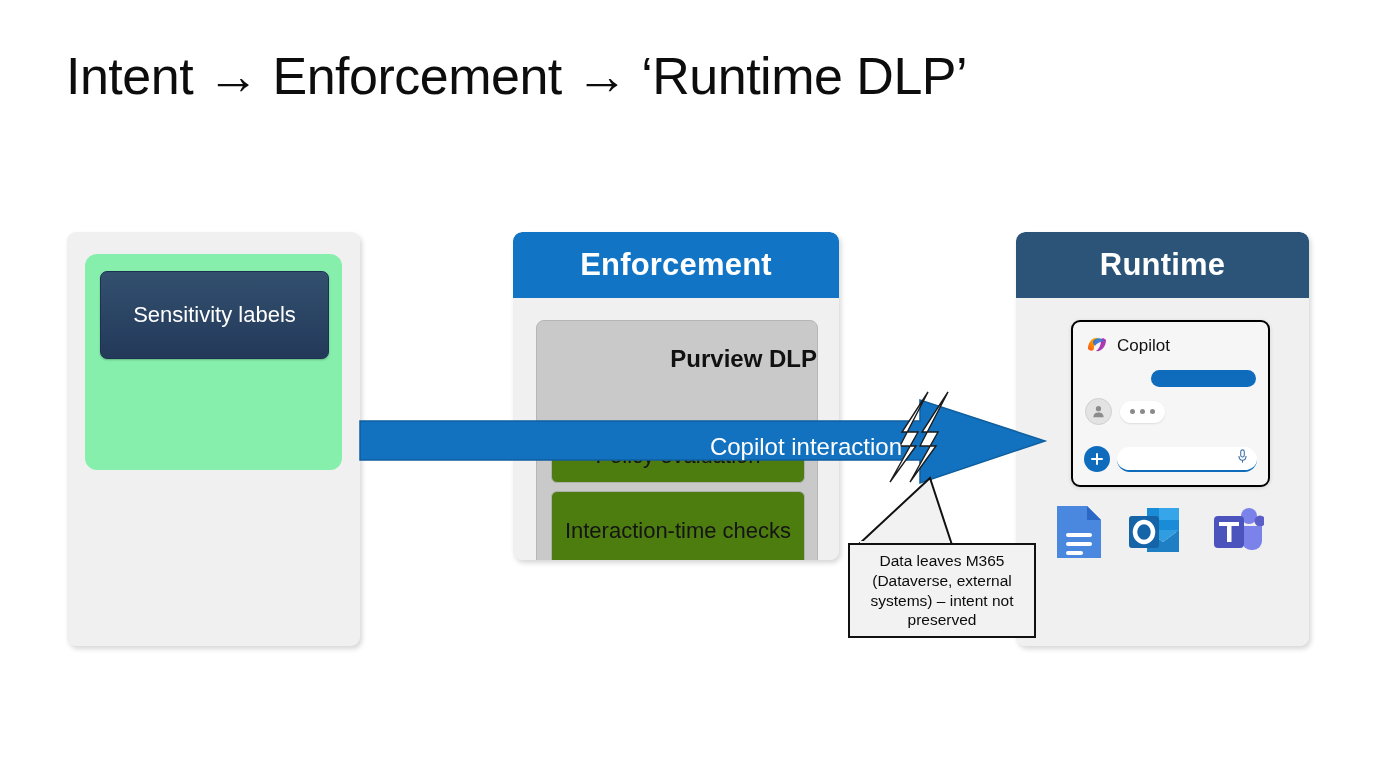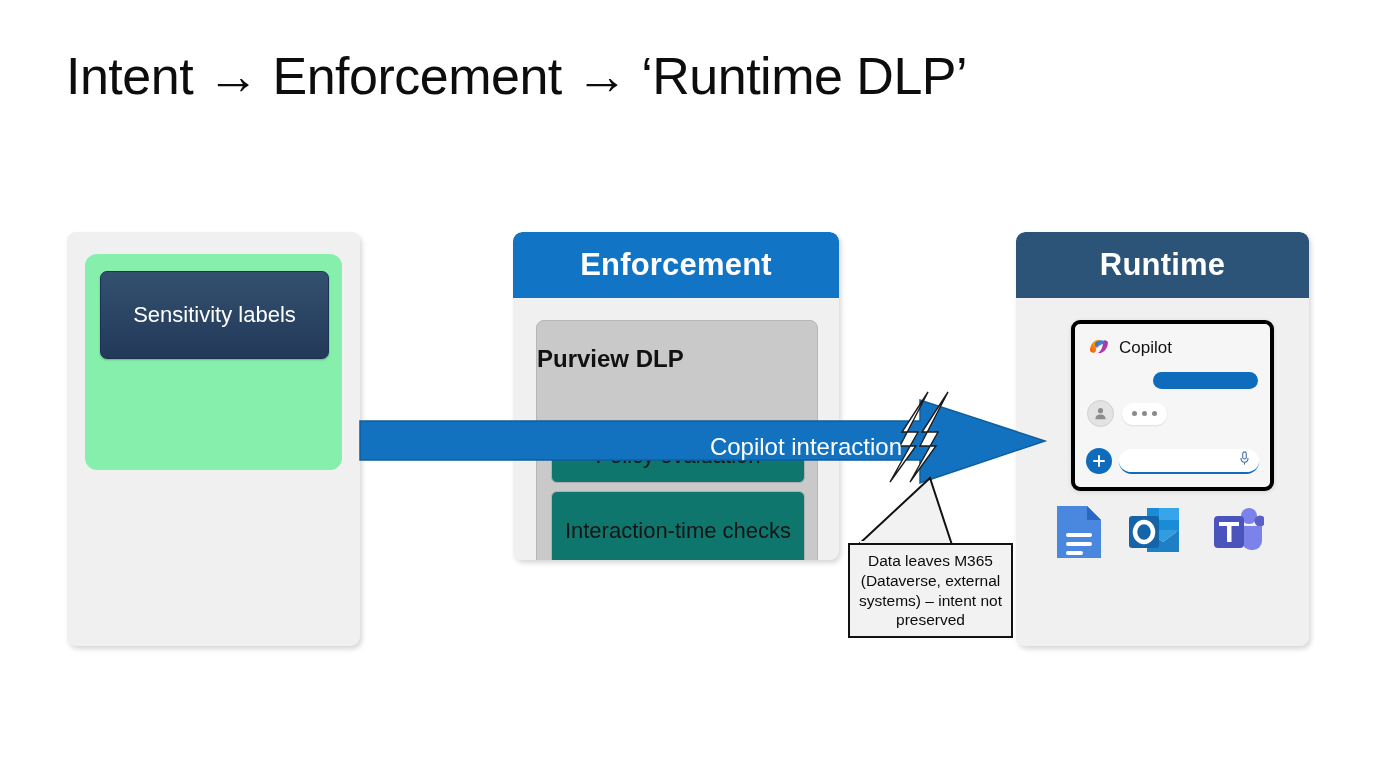--- a/index.html
+++ b/index.html
@@ -98,30 +98,30 @@
     height: 280px;
     background: #c9c9c9;
     border: 1px solid #b6b6b6;
     border-radius: 8px;
   }
   .enf-title {
     position: absolute;
     left: 0;
     top: 24px;
     width: 100%;
-    text-align: left;
+    text-align: right;
     font-size: 24px;
     font-weight: bold;
     color: #111111;
   }
   .grey-card {
     position: absolute;
     left: 14px;
     width: 252px;
-    background: #0f766e;
+    background: #4d7c0f;
     border: 1px solid #b0b0b0;
     border-radius: 6px;
     display: flex;
     align-items: center;
     justify-content: center;
     text-align: center;
     font-size: 22px;
     color: #141414;
     line-height: 1.2;
   }
@@ -129,21 +129,21 @@
   #card-checks   { top: 170px; height: 78px; }
 
   
   .copilot-card {
     position: absolute;
     left: 55px;
     top: 22px;
     width: 195px;
     height: 163px;
     background: #f6f6f6;
-    border: 4px solid #000000;
+    border: 2px solid #000000;
     border-radius: 9px;
     box-shadow: 0 1px 4px rgba(0,0,0,0.12);
   }
   .copilot-head {
     position: absolute;
     left: 12px;
     top: 10px;
     display: flex;
     align-items: center;
     gap: 8px;
@@ -246,21 +246,21 @@
     left: 0; top: 0;
     width: 1376px; height: 768px;
     pointer-events: none;
   }
 
   
   .callout {
     position: absolute;
     left: 848px;
     top: 543px;
-    width: 165px;
+    width: 188px;
     height: 95px;
     background: #f2f2f2;
     border: 2px solid #111111;
     box-sizing: border-box;
     display: flex;
     align-items: center;
     justify-content: center;
     text-align: center;
     font-size: 15.5px;
     line-height: 1.28;

